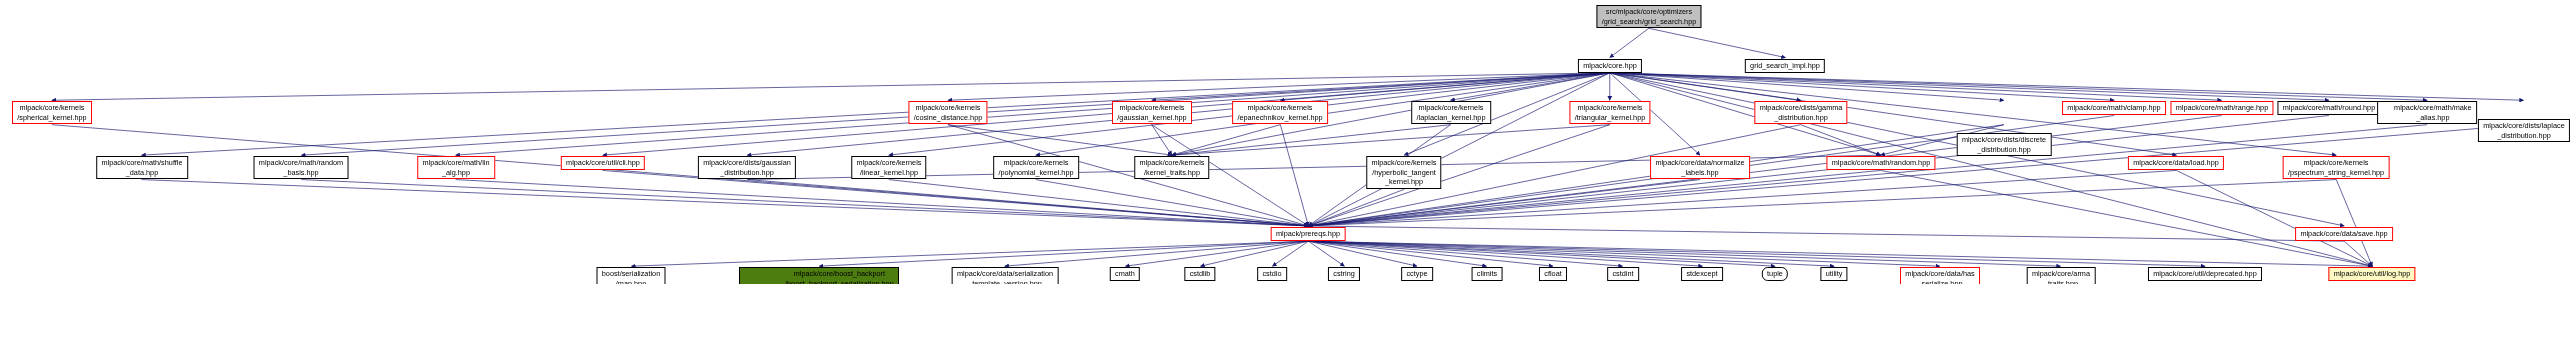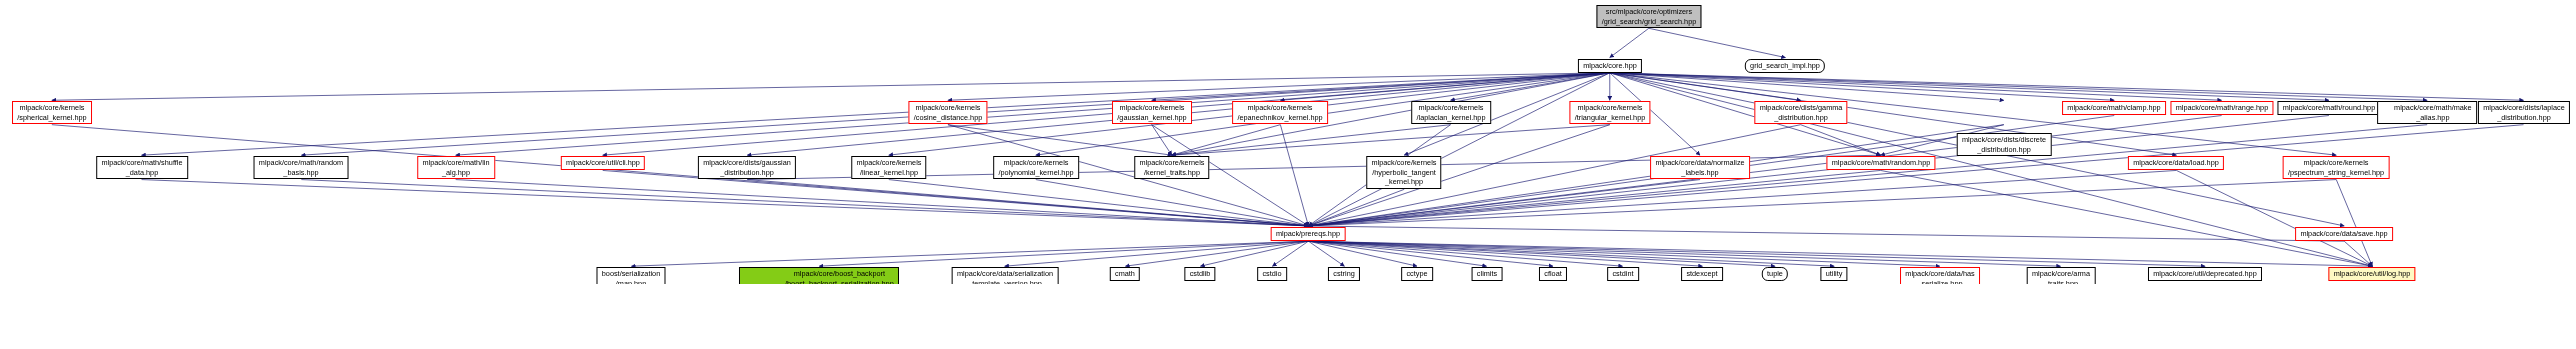--- a/index.html
+++ b/index.html
@@ -116,21 +116,21 @@
       </g>
   </svg>
 
 <div class="node root" style="left: 1649px; top: 4.9px; background: rgb(191, 191, 191); border-color: rgb(0, 0, 0);">
       <div>src/mlpack/core/optimizers</div>
       <div>/grid_search/grid_search.hpp</div>
     </div>
     <div class="node" style="left: 1610px; top: 59px; background: rgb(255, 255, 255); border-color: rgb(0, 0, 0);">
       <div>mlpack/core.hpp</div>
     </div>
-    <div class="node" style="left: 1785px; top: 59px; background: rgb(255, 255, 255); border-color: rgb(0, 0, 0); border-radius: 6px;">
+    <div class="node" style="left: 1785px; top: 59px; background: rgb(255, 255, 255); border-color: rgb(0, 0, 0);">
       <div>grid_search_impl.hpp</div>
     </div>
     <div class="node red" style="left: 52px; top: 101px; background: rgb(255, 255, 255); border-color: rgb(255, 0, 0);">
       <div>mlpack/core/kernels</div>
       <div>/spherical_kernel.hpp</div>
     </div>
     <div class="node red" style="left: 948px; top: 101px; background: rgb(255, 255, 255); border-color: rgb(255, 0, 0);">
       <div>mlpack/core/kernels</div>
       <div>/cosine_distance.hpp</div>
     </div>
@@ -164,21 +164,21 @@
     <div class="node red" style="left: 2222px; top: 101px; background: rgb(255, 255, 255); border-color: rgb(255, 0, 0);">
       <div>mlpack/core/math/range.hpp</div>
     </div>
     <div class="node" style="left: 2329px; top: 101px; background: rgb(255, 255, 255); border-color: rgb(0, 0, 0);">
       <div>mlpack/core/math/round.hpp</div>
     </div>
     <div class="node" style="left: 2427px; top: 101px; background: rgb(255, 255, 255); border-color: rgb(0, 0, 0); padding-left: 16px;">
       <div>mlpack/core/math/make</div>
       <div>_alias.hpp</div>
     </div>
-    <div class="node" style="left: 2524px; top: 101px; background: rgb(255, 255, 255); border-color: rgb(0, 0, 0);">
+    <div class="node" style="left: 2524px; top: 119px; background: rgb(255, 255, 255); border-color: rgb(0, 0, 0);">
       <div>mlpack/core/dists/laplace</div>
       <div>_distribution.hpp</div>
     </div>
     <div class="node" style="left: 142px; top: 156px; background: rgb(255, 255, 255); border-color: rgb(0, 0, 0);">
       <div>mlpack/core/math/shuffle</div>
       <div>_data.hpp</div>
     </div>
     <div class="node" style="left: 301px; top: 156px; background: rgb(255, 255, 255); border-color: rgb(0, 0, 0);">
       <div>mlpack/core/math/random</div>
       <div>_basis.hpp</div>
@@ -228,21 +228,21 @@
     <div class="node red" style="left: 1308px; top: 227px; background: rgb(255, 255, 255); border-color: rgb(255, 0, 0);">
       <div>mlpack/prereqs.hpp</div>
     </div>
     <div class="node red" style="left: 2344px; top: 227px; background: rgb(255, 255, 255); border-color: rgb(255, 0, 0);">
       <div>mlpack/core/data/save.hpp</div>
     </div>
     <div class="node" style="left: 631px; top: 267px; background: rgb(255, 255, 255); border-color: rgb(0, 0, 0);">
       <div>boost/serialization</div>
       <div>/map.hpp</div>
     </div>
-    <div class="node" style="left: 819px; top: 267px; background: #84cc16; border-color: rgb(0, 0, 0); padding-left: 45px;">
+    <div class="node" style="left: 819px; top: 267px; background: #4d7c0f; border-color: rgb(0, 0, 0); padding-left: 45px;">
       <div>mlpack/core/boost_backport</div>
       <div>/boost_backport_serialization.hpp</div>
     </div>
     <div class="node" style="left: 1005px; top: 267px; background: rgb(255, 255, 255); border-color: rgb(0, 0, 0);">
       <div>mlpack/core/data/serialization</div>
       <div>_template_version.hpp</div>
     </div>
     <div class="node" style="left: 1125px; top: 267px; background: rgb(255, 255, 255); border-color: rgb(0, 0, 0);">
       <div>cmath</div>
     </div>

